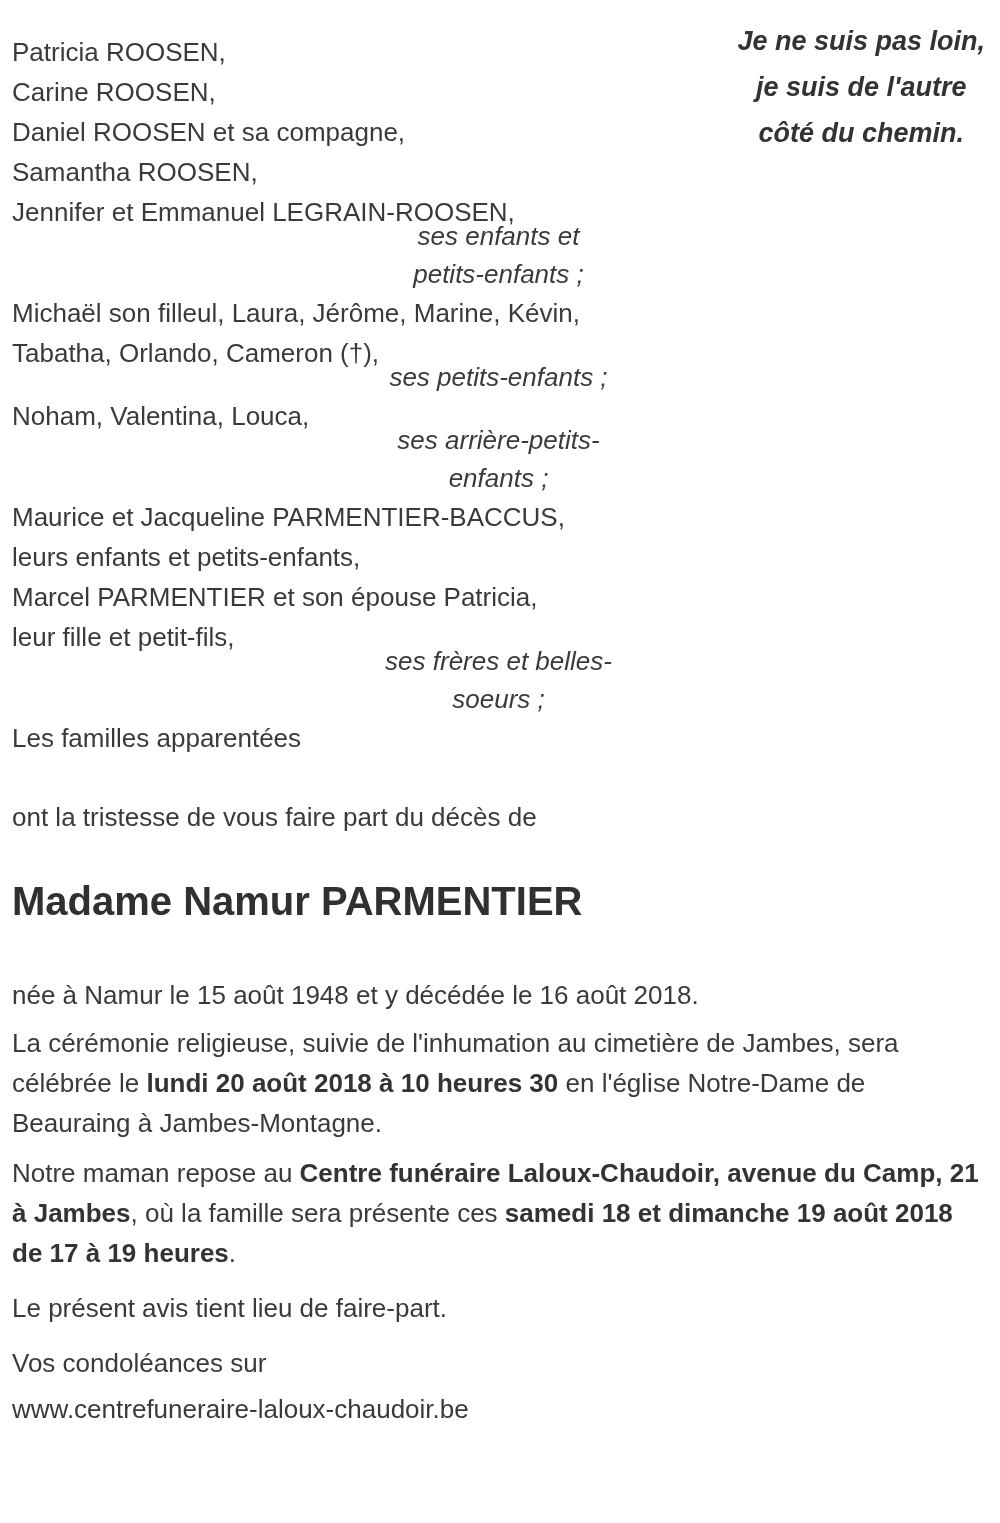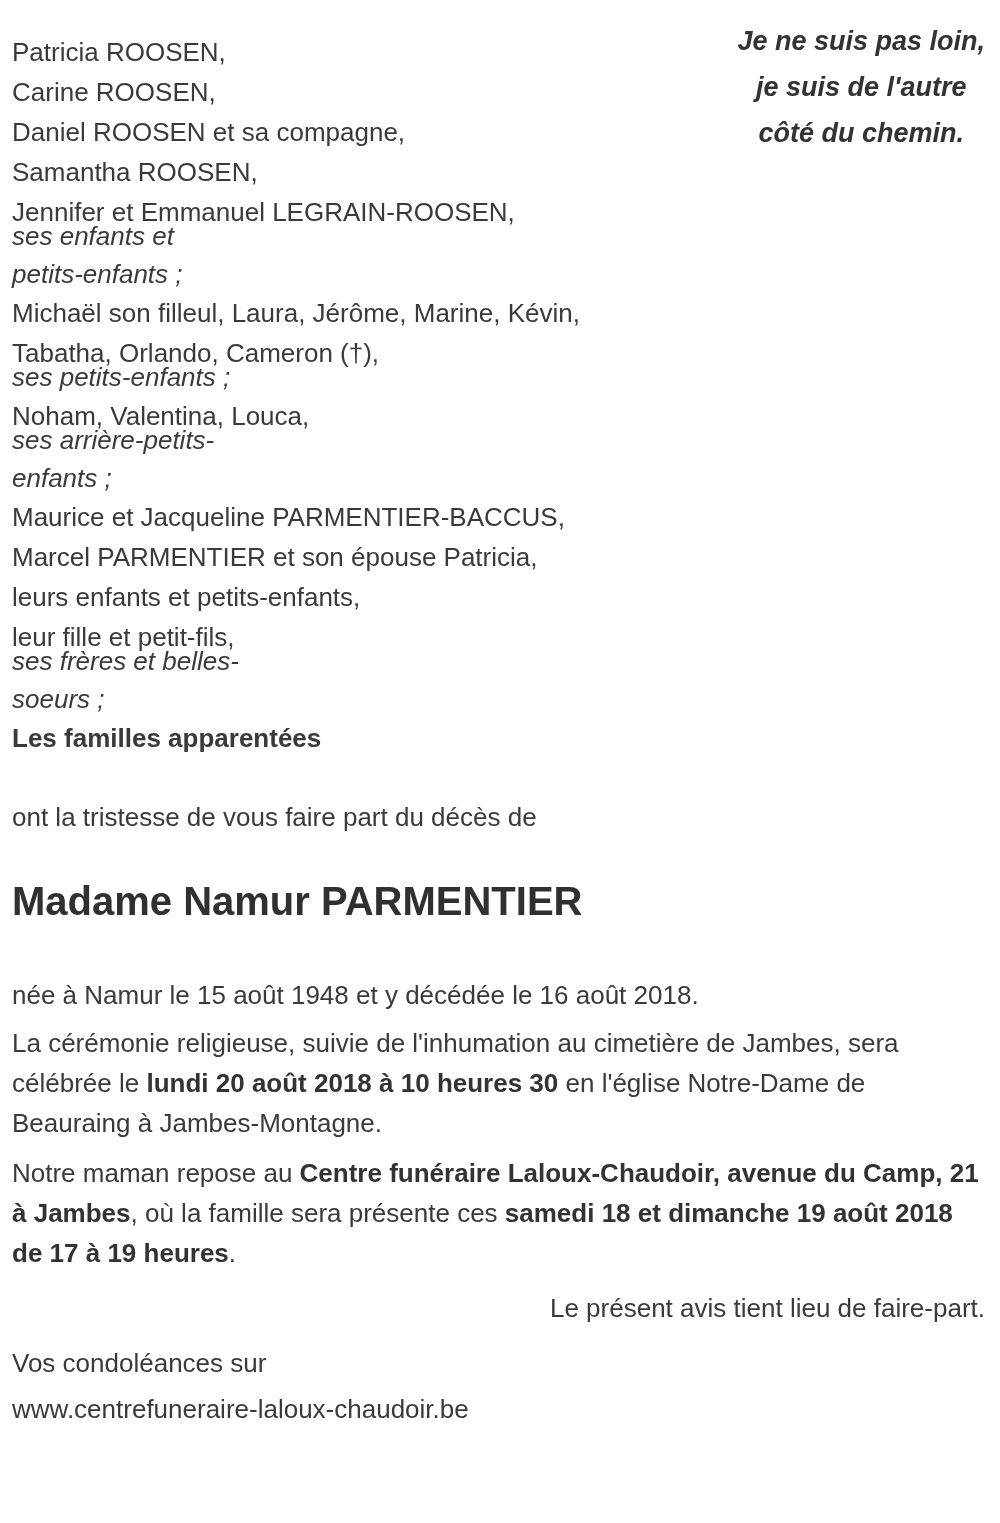--- a/index.html
+++ b/index.html
@@ -22,40 +22,40 @@
     right: 15px;
     font-weight: bold;
     font-style: italic;
     font-size: 27px;
     line-height: 46px;
     text-align: center;
     color: #333333;
   }
   .group { margin: 0; }
   .relation {
-    text-align: left;
+    text-align: center;
     font-style: italic;
     line-height: 38px;
     margin-top: -15px;
   }
-  .families-line { margin-top: 0; font-weight: bold; }
+  .families-line { margin-top: 0; }
   .announce-line { margin-top: 39px; }
   .deceased-title {
     font-size: 40px;
     line-height: 48px;
     font-weight: bold;
     color: #303030;
     margin-top: 40px;
     margin-bottom: 50px;
   }
   .para { margin-top: 0; }
   .para.p-ceremony  { margin-top: 8px; }
   .para.p-visit     { margin-top: 10px; }
   .para.p-jour      { margin-top: 10px; }
-  .para.p-present   { margin-top: 15px; text-align: right; }
+  .para.p-present   { margin-top: 15px; }
   .para.p-condol    { margin-top: 15px; }
   .para.p-site      { margin-top: 6px; }
   .b { font-weight: bold; color: #333333; }
 </style>
 </head>
 <body>
 
 <div class="page">
 
   <div class="epigraph">
@@ -94,22 +94,22 @@
     </div>
     <div class="relation">
       <div>ses arrière-petits-</div>
       <div>enfants ;</div>
     </div>
   </div>
 
   <div class="group">
     <div class="names">
       <div>Maurice et Jacqueline PARMENTIER-BACCUS,</div>
+      <div>leurs enfants et petits-enfants,</div>
       <div>Marcel PARMENTIER et son épouse Patricia,</div>
-      <div>leurs enfants et petits-enfants,</div>
       <div>leur fille et petit-fils,</div>
     </div>
     <div class="relation">
       <div>ses frères et belles-</div>
       <div>soeurs ;</div>
     </div>
   </div>
 
   <div class="families-line">Les familles apparentées</div>
 

